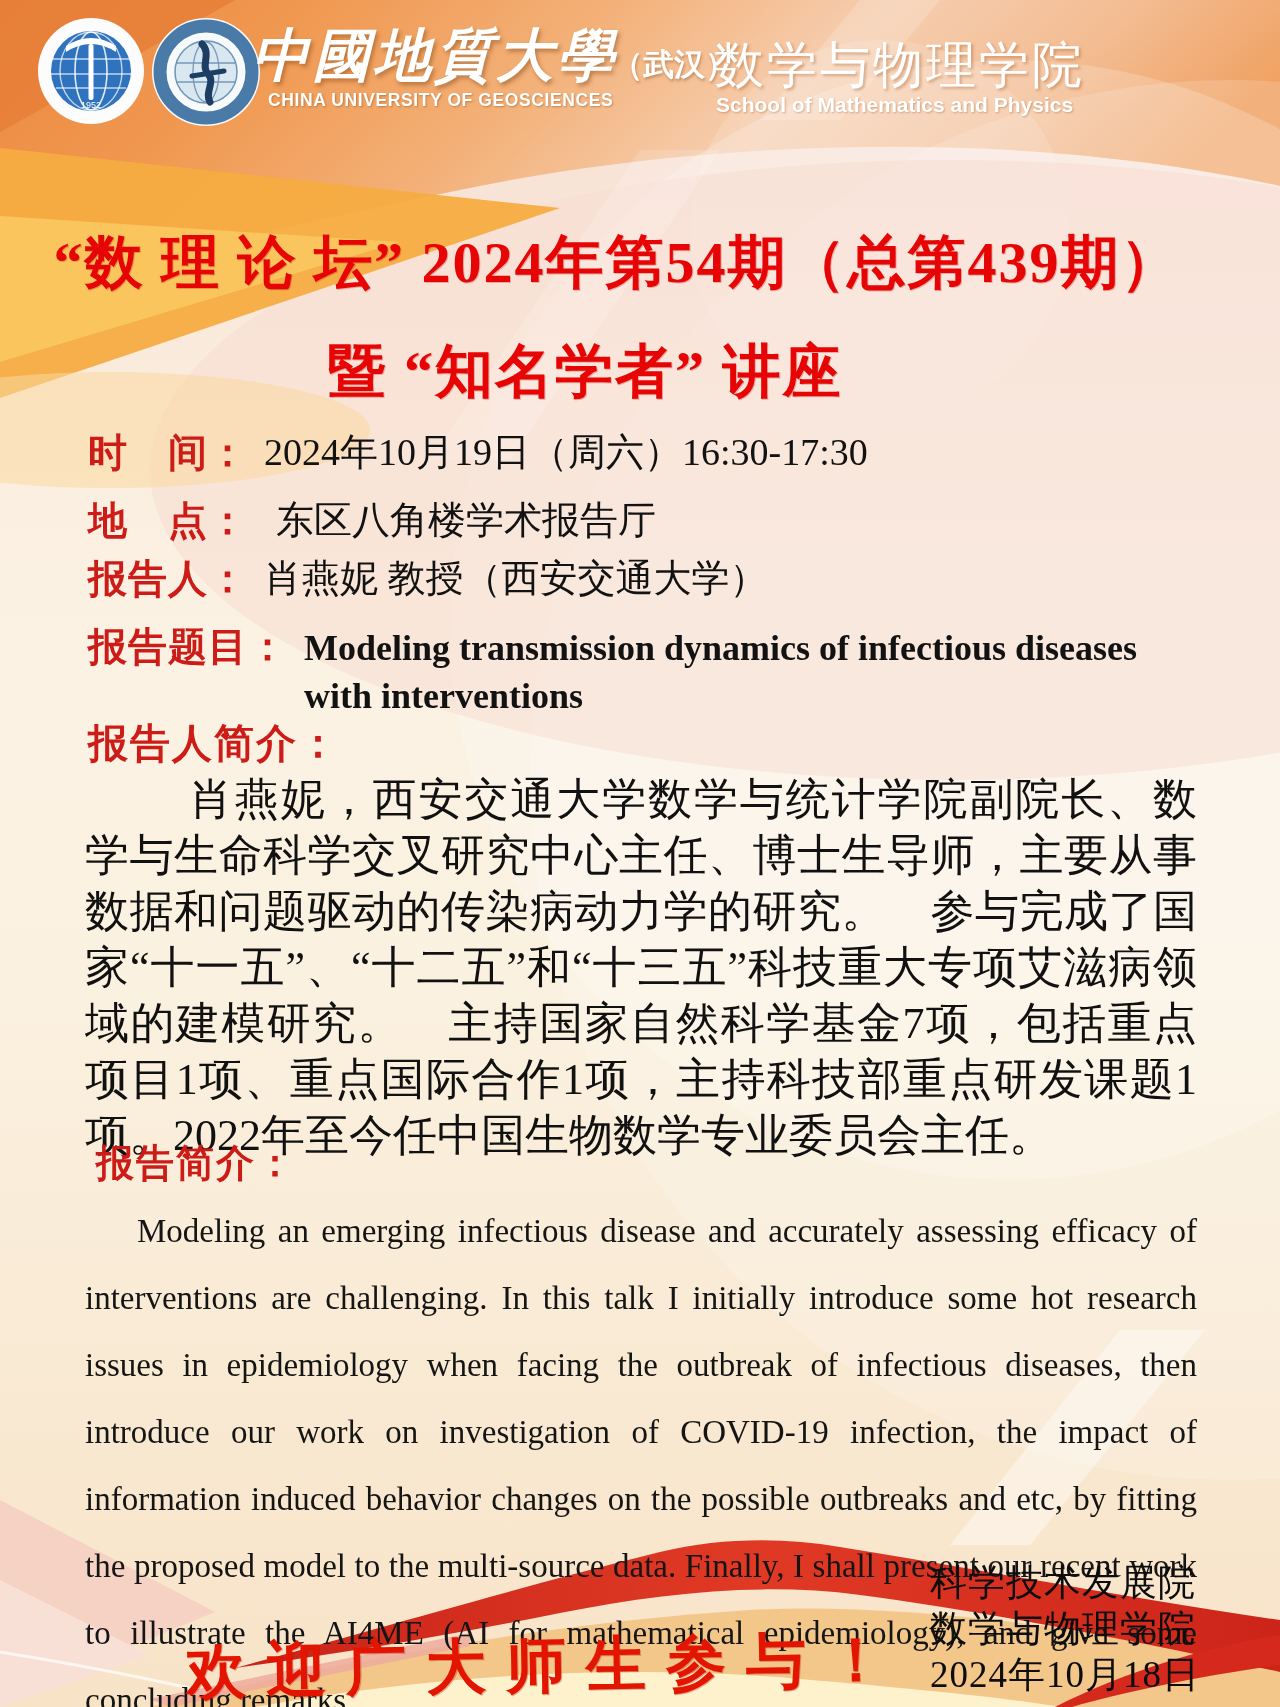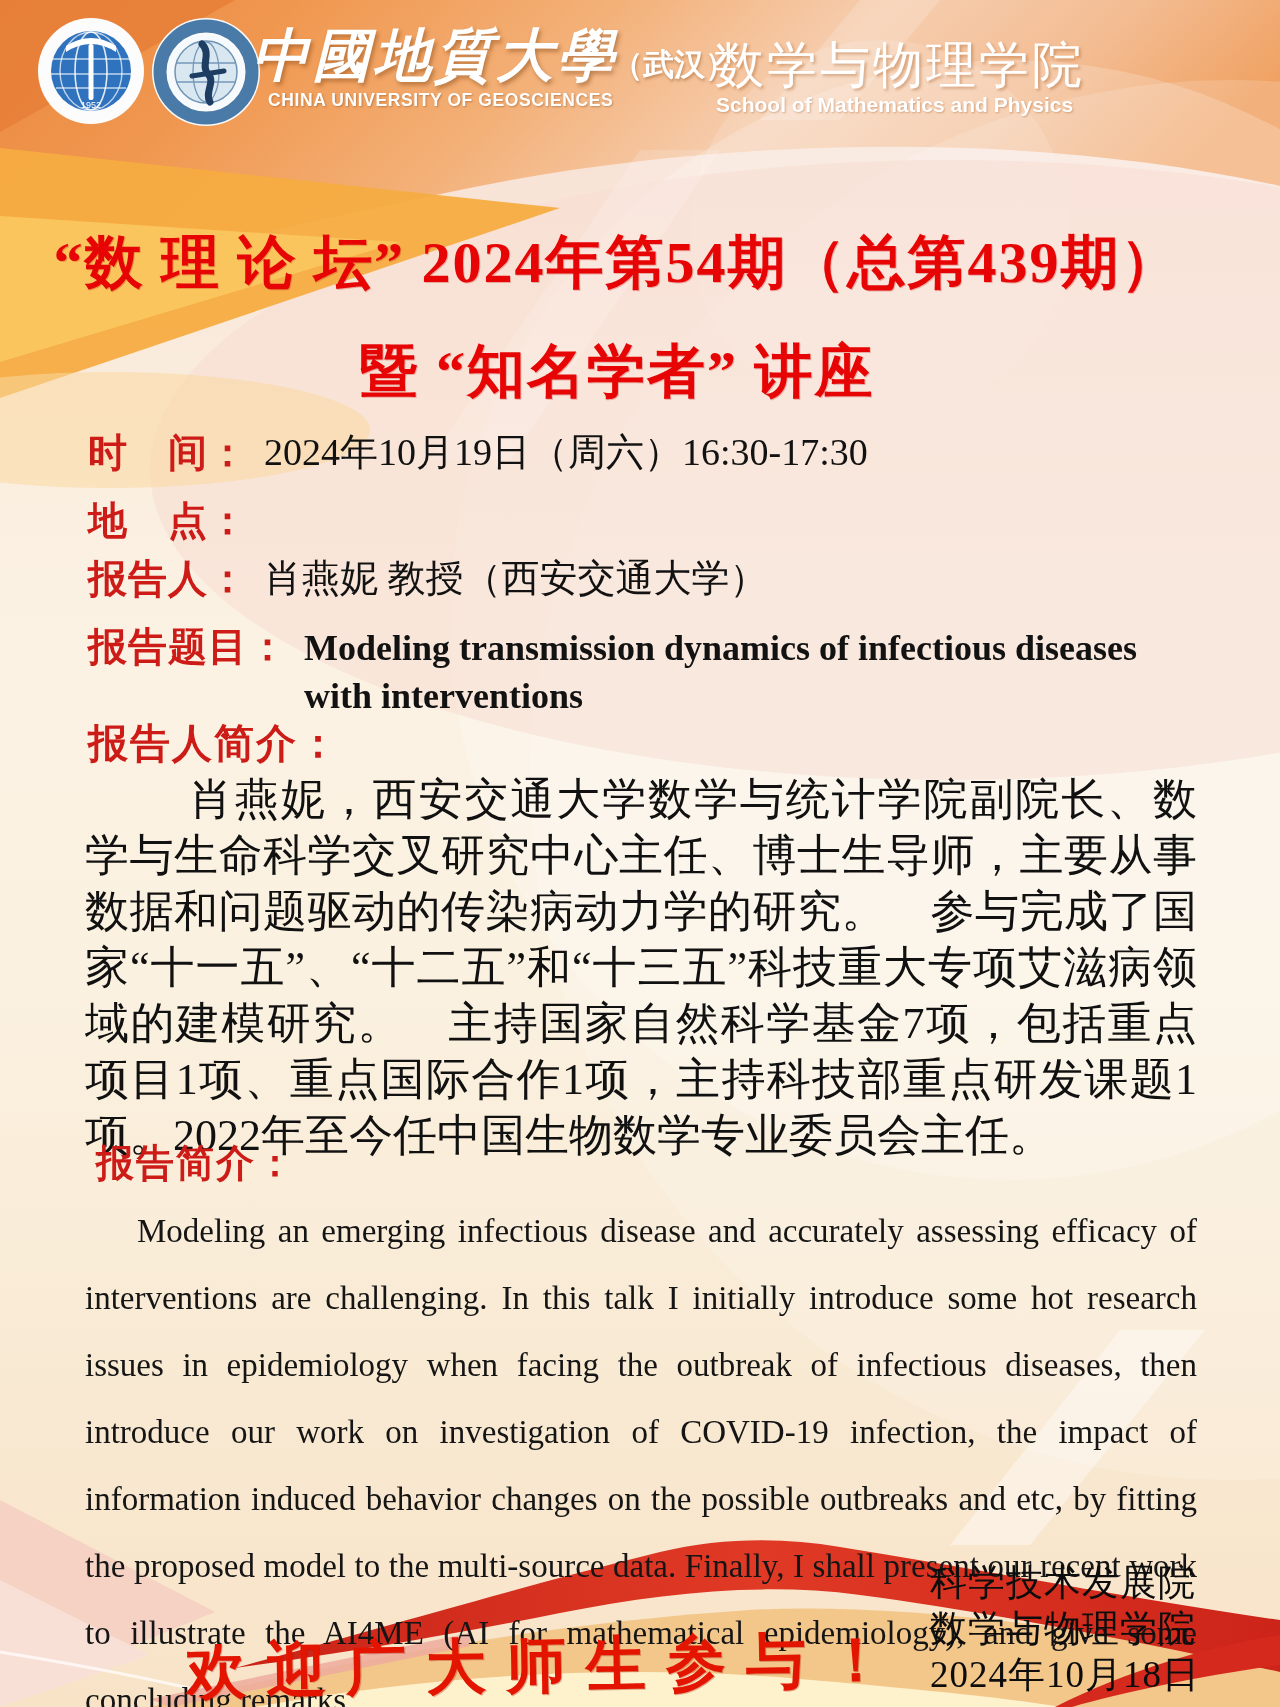--- a/index.html
+++ b/index.html
@@ -51,21 +51,21 @@
 
   
   .title-line{
     position:absolute;left:0;width:1170px;text-align:center;
     font-family:"Liberation Serif","DejaVu Serif",serif;
     font-weight:bold;color:#e60504;
     font-size:58px;letter-spacing:2px;white-space:nowrap;
     text-shadow:1px 1px 0 rgba(180,0,0,.25);
   }
   .title-1{top:224px;padding-left:32px;}
-  .title-2{top:333px;padding-left:32px;}
+  .title-2{top:333px;}
 
   
   .info-row{position:absolute;left:88px;width:1112px;display:flex;align-items:flex-start;}
   .info-label{
     flex:none;font-size:39px;font-weight:bold;color:#cd1c17;
     letter-spacing:1px;white-space:nowrap;line-height:1.2;
   }
   .info-value{
     margin-left:16px;font-size:38px;color:#121212;line-height:1.2;
     font-family:"Liberation Serif","DejaVu Serif",serif;font-weight:500;
@@ -200,20 +200,21 @@
 
   <div class="title-line title-1 layer">“数 理 论 坛” 2024年第54期（总第439期）</div>
   <div class="title-line title-2 layer">暨 “知名学者” 讲座</div>
 
   <div class="info-row row-1 layer">
     <span class="info-label">时　间：</span>
     <span class="info-value">2024年10月19日（周六）16:30-17:30</span>
   </div>
   <div class="info-row row-2 layer">
     <span class="info-label">地　点：</span>
+    <span class="info-value">东区八角楼学术报告厅</span>
   </div>
   <div class="info-row row-3 layer">
     <span class="info-label">报告人：</span>
     <span class="info-value">肖燕妮 教授（西安交通大学）</span>
   </div>
   <div class="info-row row-4 layer">
     <span class="info-label">报告题目：</span>
     <span class="info-value en">Modeling transmission dynamics of infectious diseases with interventions</span>
   </div>
 

